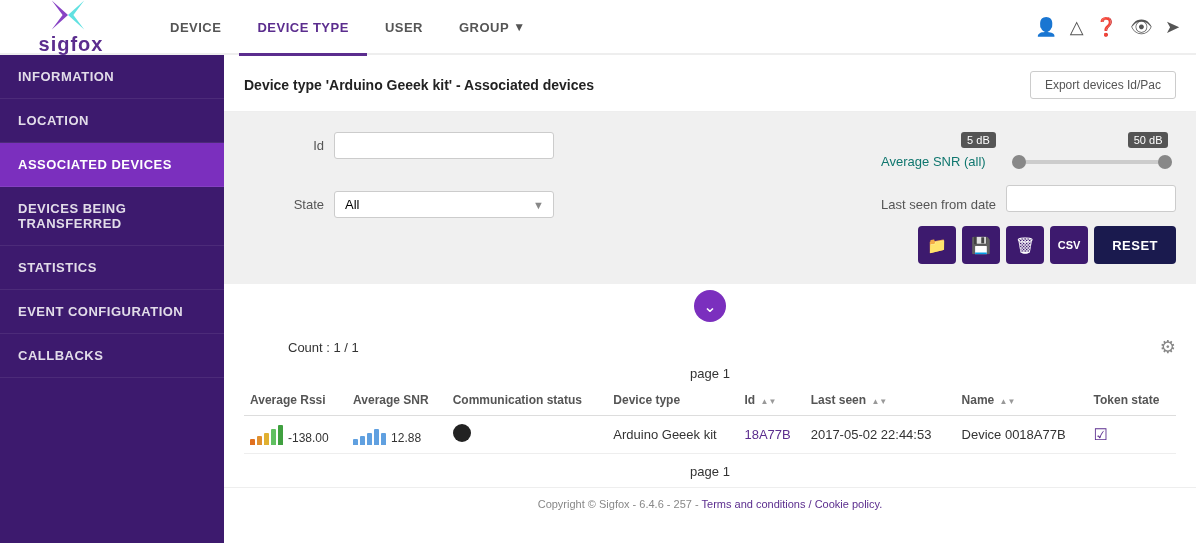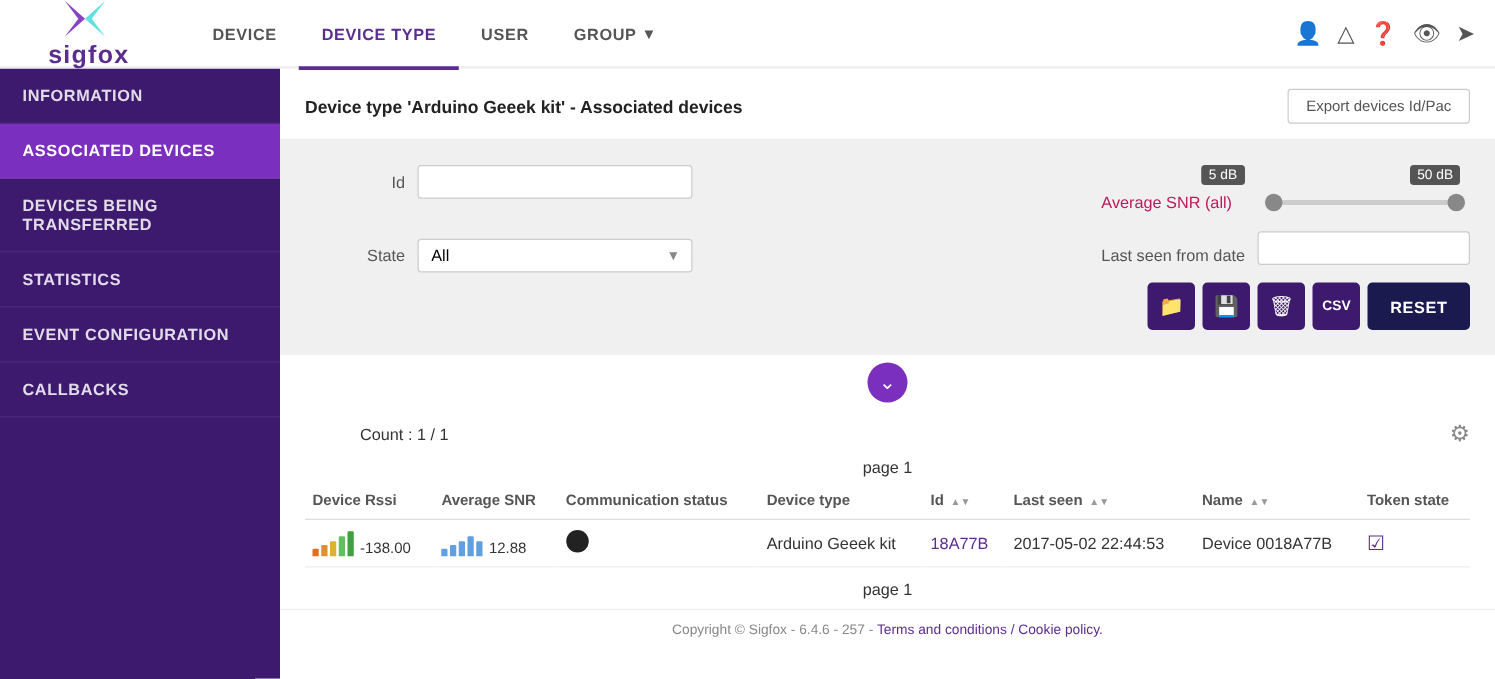--- a/index.html
+++ b/index.html
@@ -186,21 +186,21 @@
       color: #fff;
       font-size: 11px;
       padding: 2px 6px;
       border-radius: 3px;
     }
     .snr-row {
       display: flex;
       align-items: center;
       gap: 26px;
       font-size: 13px;
-      color: #be185d;
+      color: #0f766e;
     }
     .snr-slider-track {
       width: 160px;
       height: 4px;
       background: #ccc;
       border-radius: 2px;
       position: relative;
       display: flex;
       align-items: center;
     }
@@ -429,20 +429,21 @@
     <span class="nav-icon">❓</span>
     <span class="nav-icon">👁</span>
     <span class="nav-icon">➤</span>
   </div>
 </div>
 
 <div class="layout">
 
   <div class="sidebar">
     <div class="sidebar-item">INFORMATION</div>
+    <div class="sidebar-item">LOCATION</div>
     <div class="sidebar-item active">ASSOCIATED DEVICES</div>
     <div class="sidebar-item">DEVICES BEING TRANSFERRED</div>
     <div class="sidebar-item">STATISTICS</div>
     <div class="sidebar-item">EVENT CONFIGURATION</div>
     <div class="sidebar-item">CALLBACKS</div>
   </div>
 
   <div class="main-content">
 
     <div class="page-header">
@@ -525,21 +526,21 @@
       <div class="count-row">
         <span class="count-text">Count : 1 / 1</span>
         <span class="gear-icon">⚙</span>
       </div>
       <div class="page-text">page 1</div>
 
       <table class="data-table">
         <thead>
           <tr>
             <th>
-              <span>Device Rssi</span>
+              <span>Average Rssi</span>
             </th>
             <th>
               <span>Average SNR</span>
             </th>
             <th>
               <span>Communication status</span>
             </th>
             <th>
               <span>Device type</span>
             </th>

